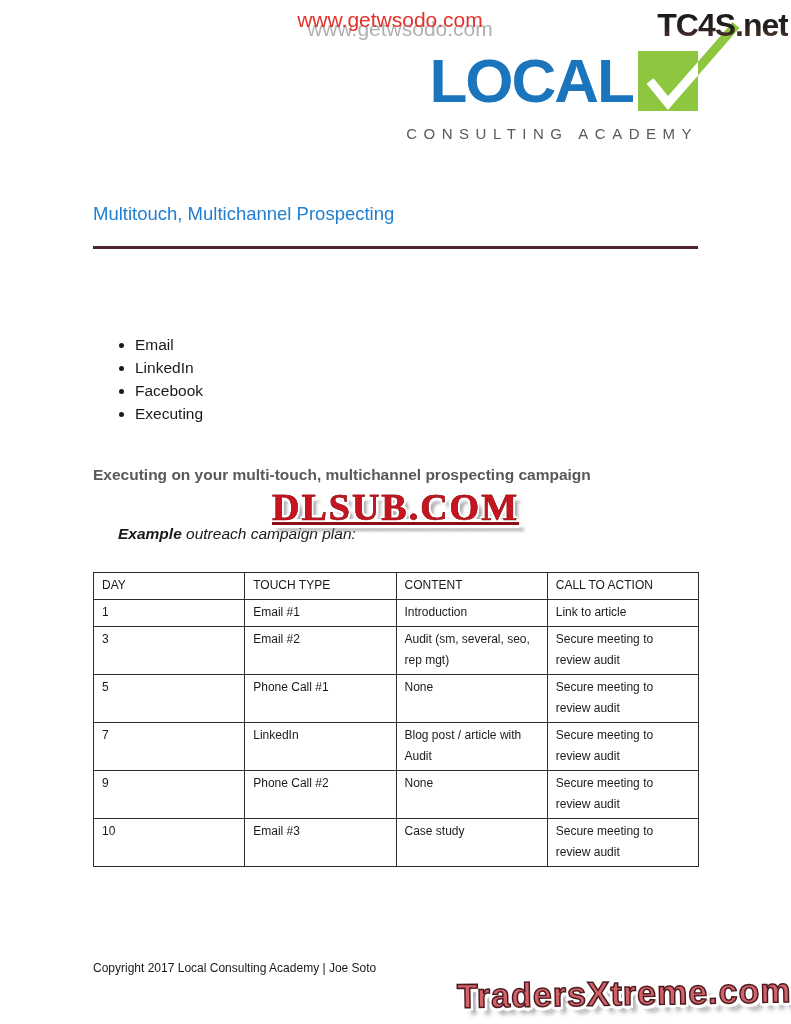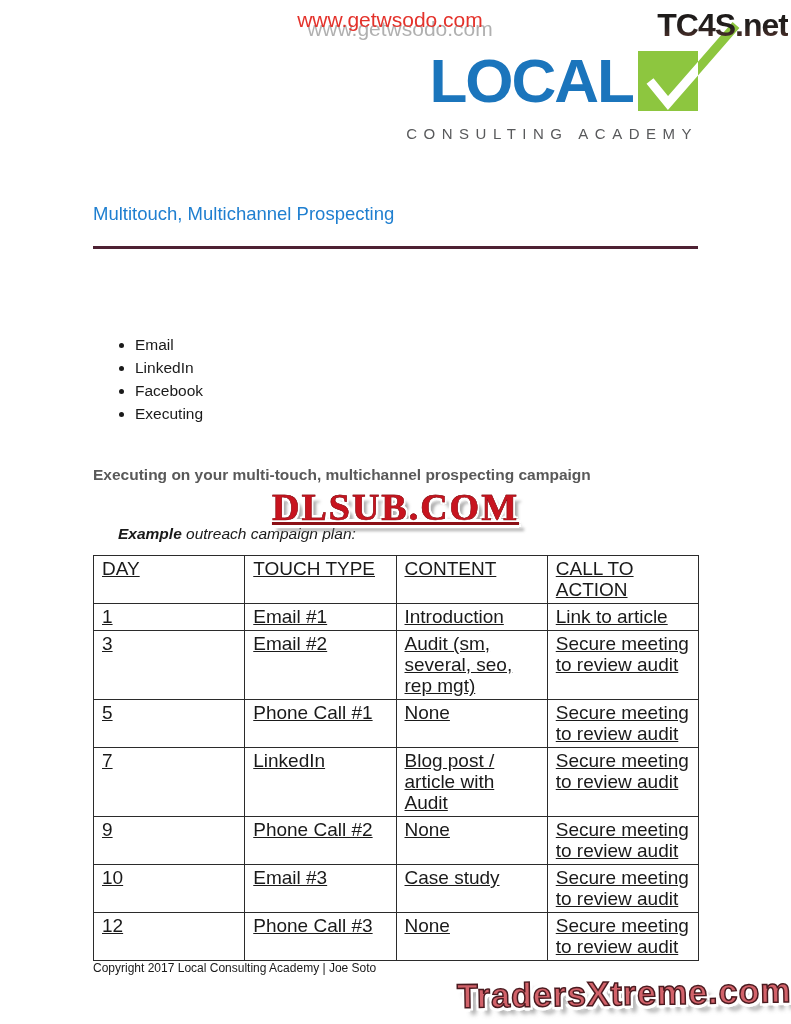--- a/index.html
+++ b/index.html
@@ -99,24 +99,23 @@
 
   
   .example-line{
     position:absolute;top:525px;left:93px;width:605px;
     font-size:15.5px;font-style:italic;margin-left:25px;
   }
   .example-line .lead{font-weight:bold;}
 
   
   .campaign-table{
-    position:absolute;top:555px;left:93px;
+    position:absolute;top:572px;left:93px;
     width:606px;border-collapse:collapse;table-layout:fixed;
-    font-size:19px;
-    text-decoration:underline;
+    font-size:12px;
   }
   .campaign-table th,.campaign-table td{
     border:1.5px solid #2b2b2b;
     padding:2px 8px 3px 8px;
     text-align:left;vertical-align:top;
     font-weight:normal;
     line-height:21px;
     width:25%;
     overflow:hidden;
   }
@@ -226,26 +225,20 @@
         <td>Phone Call #2</td>
         <td>None</td>
         <td>Secure meeting to review audit</td>
       </tr>
       <tr>
         <td>10</td>
         <td>Email #3</td>
         <td>Case study</td>
         <td>Secure meeting to review audit</td>
       </tr>
-      <tr>
-        <td>12</td>
-        <td>Phone Call #3</td>
-        <td>None</td>
-        <td>Secure meeting to review audit</td>
-      </tr>
     </tbody>
   </table>
 
   <div class="footer">Copyright 2017 Local Consulting Academy | Joe Soto</div>
 
   <div class="wm-bottom">TradersXtreme.com</div>
 
 </div>
 
 </body></html>

